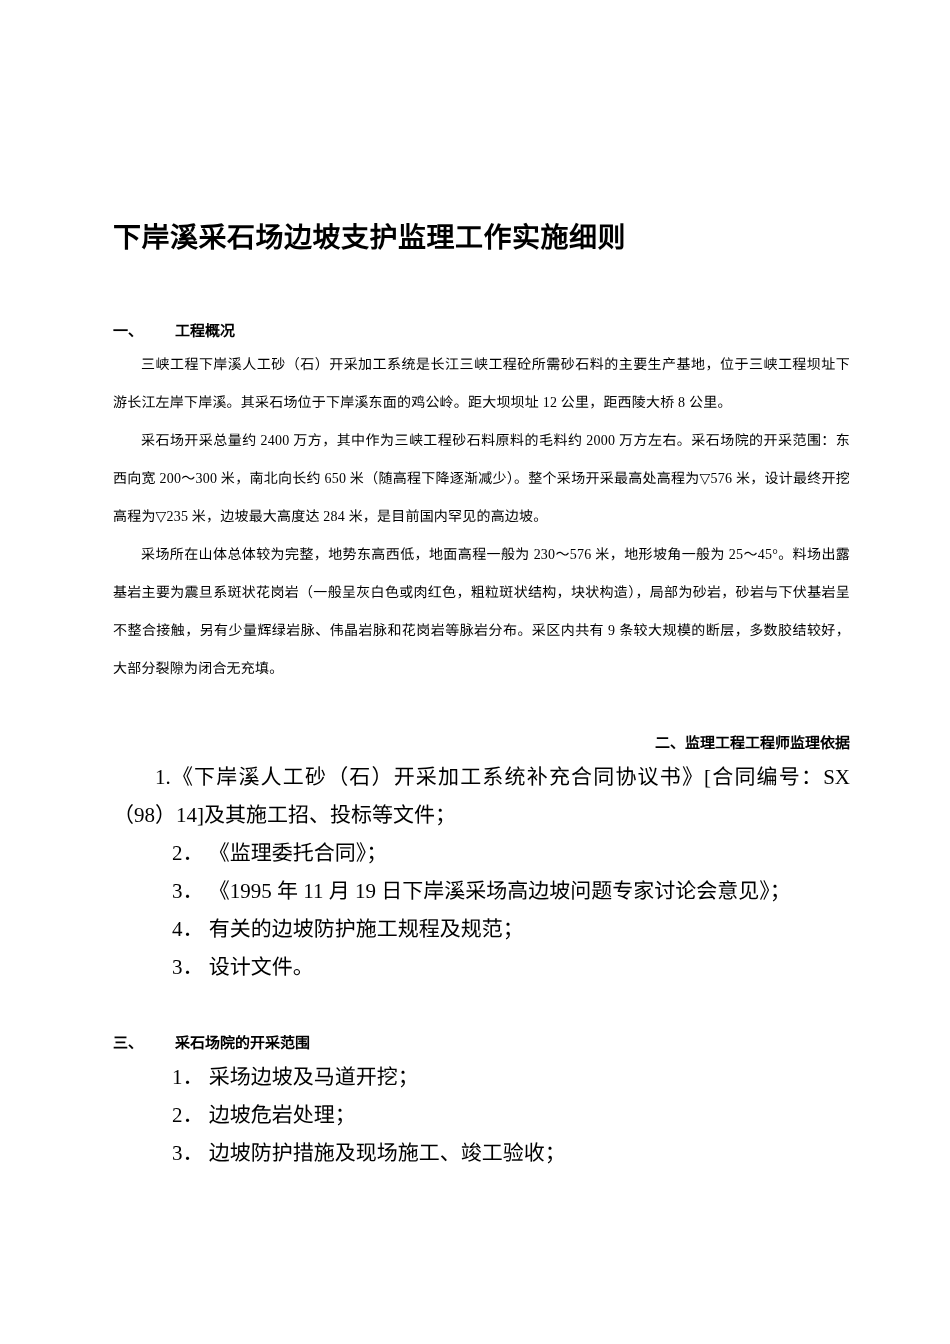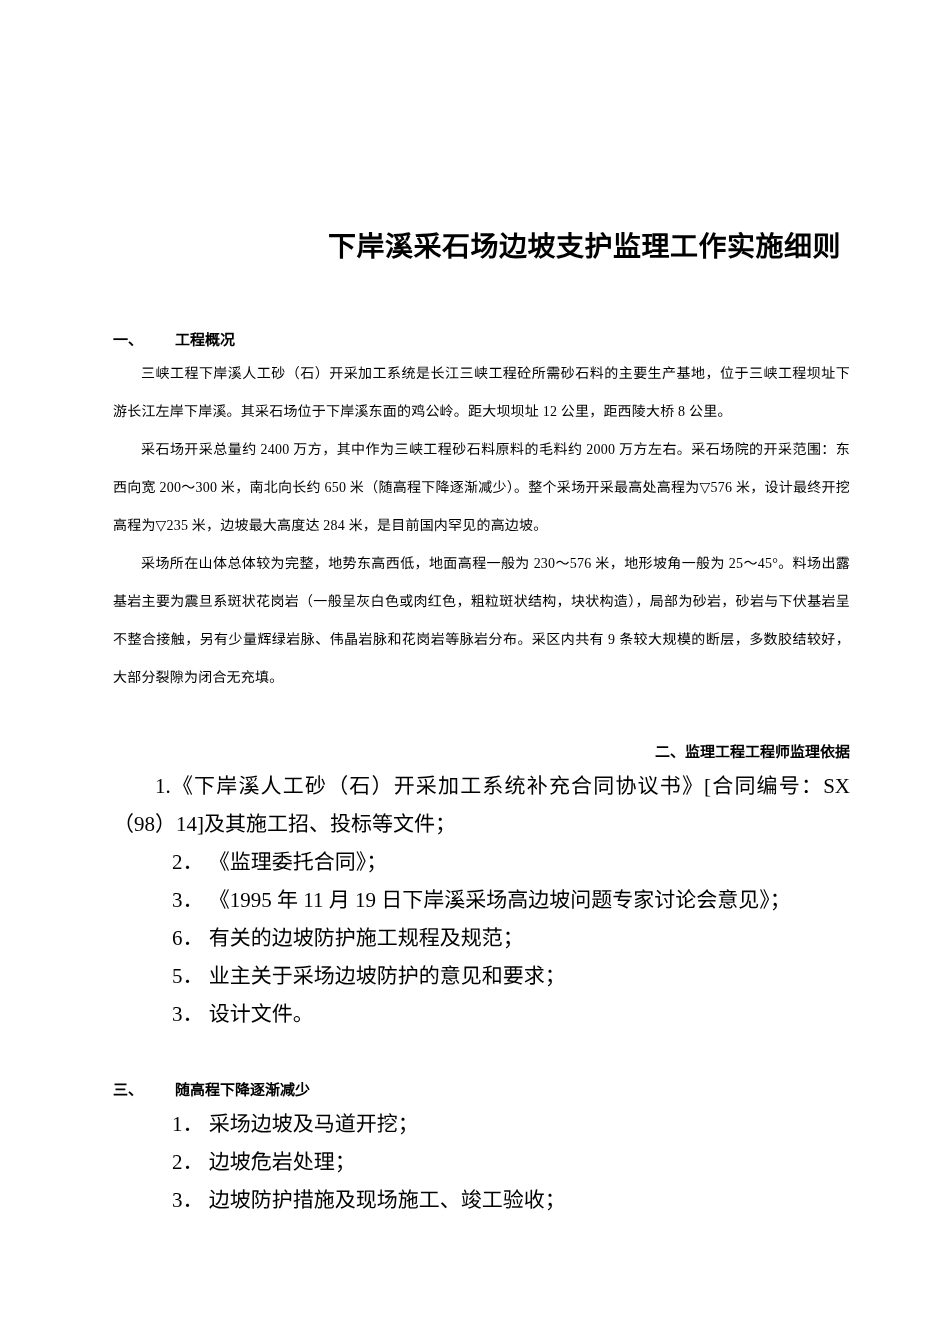--- a/index.html
+++ b/index.html
@@ -27,26 +27,26 @@
 
   .content {
     position: absolute;
     left: 113px;
     top: 0;
     width: 737px;
   }
 
   
   .doc-title {
-    margin: 9px;
+    margin: 0;
     padding: 0;
     font-size: 28px;
     line-height: 40px;
     font-weight: bold;
-    text-align: right;
+    text-align: left;
     letter-spacing: 0.5px;
     padding-top: 218px;
     white-space: nowrap;
   }
 
   
   .section-heading {
     font-size: 15px;
     line-height: 30px;
     font-weight: bold;
@@ -117,27 +117,26 @@
     <p class="body-par">采场所在山体总体较为完整，地势东高西低，地面高程一般为 230～576 米，地形坡角一般为 25～45°。料场出露基岩主要为震旦系斑状花岗岩（一般呈灰白色或肉红色，粗粒斑状结构，块状构造），局部为砂岩，砂岩与下伏基岩呈不整合接触，另有少量辉绿岩脉、伟晶岩脉和花岗岩等脉岩分布。采区内共有 9 条较大规模的断层，多数胶结较好，大部分裂隙为闭合无充填。</p>
 
     <div class="section-heading sec-2-heading">
       <span class="sec-num">二、</span><span>监理工程工程师监理依据</span>
     </div>
 
     <ul class="list-block">
       <li class="hanging">1.《下岸溪人工砂（石）开采加工系统补充合同协议书》[合同编号：SX（98）14]及其施工招、投标等文件；</li>
       <li class="simple">2． 《监理委托合同》；</li>
       <li class="simple">3． 《1995 年 11 月 19 日下岸溪采场高边坡问题专家讨论会意见》；</li>
-      <li class="simple">6． 有关的边坡防护施工规程及规范；</li>
-      <li class="simple">5． 业主关于采场边坡防护的意见和要求；</li>
+      <li class="simple">4． 有关的边坡防护施工规程及规范；</li>
       <li class="simple">3． 设计文件。</li>
     </ul>
 
     <div class="section-heading sec-3-heading">
-      <span class="sec-num">三、</span><span>随高程下降逐渐减少</span>
+      <span class="sec-num">三、</span><span>采石场院的开采范围</span>
     </div>
 
     <ul class="list-block">
       <li class="simple">1． 采场边坡及马道开挖；</li>
       <li class="simple">2． 边坡危岩处理；</li>
       <li class="simple">3． 边坡防护措施及现场施工、竣工验收；</li>
     </ul>
 
   </div>
 </div>

